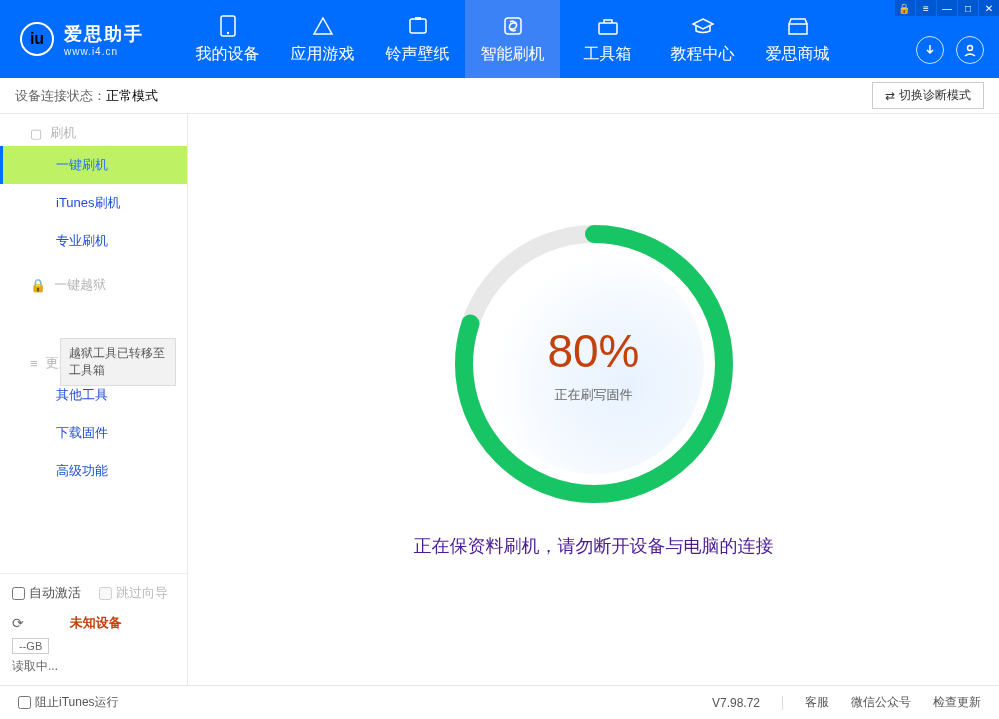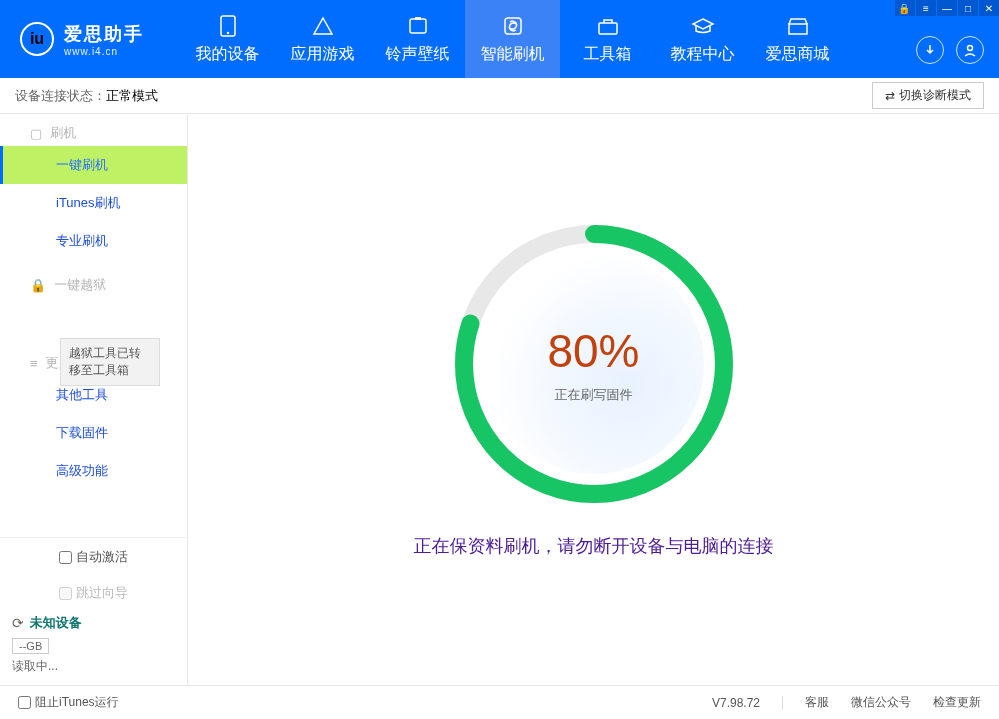--- a/index.html
+++ b/index.html
@@ -31,29 +31,29 @@
 .diag-btn { border: 1px solid #ccc; padding: 4px 12px; font-size: 12px; background: #fff; cursor: pointer; display: flex; align-items: center; gap: 4px; color:#333;}
 
 
 .body { display: flex; height: calc(100% - 78px - 36px - 34px); }
 .sidebar { width: 188px; border-right: 1px solid #e8e8e8; background: #fff; display:flex; flex-direction:column; position:relative;}
 .sidebar-scroll{ flex:1; overflow:hidden;}
 .sb-group { padding: 10px 0 4px 30px; color: #b5b5b5; font-size: 13px; display:flex; align-items:center; gap:8px;}
 .sb-item { padding: 10px 0 10px 56px; color: #1d4ed8; font-size: 13px; cursor: pointer; position:relative;}
 .sb-item.active { background: #bef264; color: #2a6fff; }
 .sb-item.active::before { content:""; position:absolute; left:0; top:0; bottom:0; width:3px; background:#006dff;}
-.tooltip { position: absolute; left: 60px; top: 224px; background: #f2f2f2; border: 1px solid #ddd; padding: 6px 8px; font-size: 12px; color: #555; width: 100px; line-height:1.4;}
+.tooltip { position: absolute; left: 60px; top: 224px; background: #f2f2f2; border: 1px solid #ddd; padding: 6px 8px; font-size: 12px; color: #555; width: 116px; line-height:1.4;}
 
 .sidebar-bottom { border-top: 1px solid #eee; padding: 10px 12px; font-size: 13px; color:#555;}
-.chk-row { display: flex; gap: 18px; align-items:center; margin-bottom: 12px; flex-direction: column;}
+.chk-row { display: flex; gap: 18px; align-items:flex-end; margin-bottom: 12px;}
 .chk { display: flex; align-items: center; gap: 4px; }
 .chk input { width: 13px; height: 13px; }
 .device-row { display:flex; align-items:center; gap:6px; margin-bottom:6px;}
 .device-row .refresh { font-size: 14px; color:#666;}
-.device-name { font-weight: bold; color:#0f766e;}
+.device-name { font-weight: bold; color:#c2410c;margin-left:40px;}
 .gb-badge { display:inline-block; border:1px solid #ccc; padding:1px 6px; font-size:11px; color:#666; margin-bottom:4px;}
 .reading { font-size: 12px; color:#666;}
 
 
 .main { flex: 1; position: relative; background:#fff;}
 .progress-wrap { position: absolute; left: 50%; top: 100px; transform: translateX(-50%); text-align: center; }
 .ring { position: relative; width: 300px; height: 300px; }
 .ring svg { transform: rotate(-90deg); }
 .ring-center { position: absolute; inset: 0; display: flex; flex-direction: column; align-items: center; justify-content: center; }
 .percent { font-size: 46px; color: #c2410c; font-weight: 400; }

